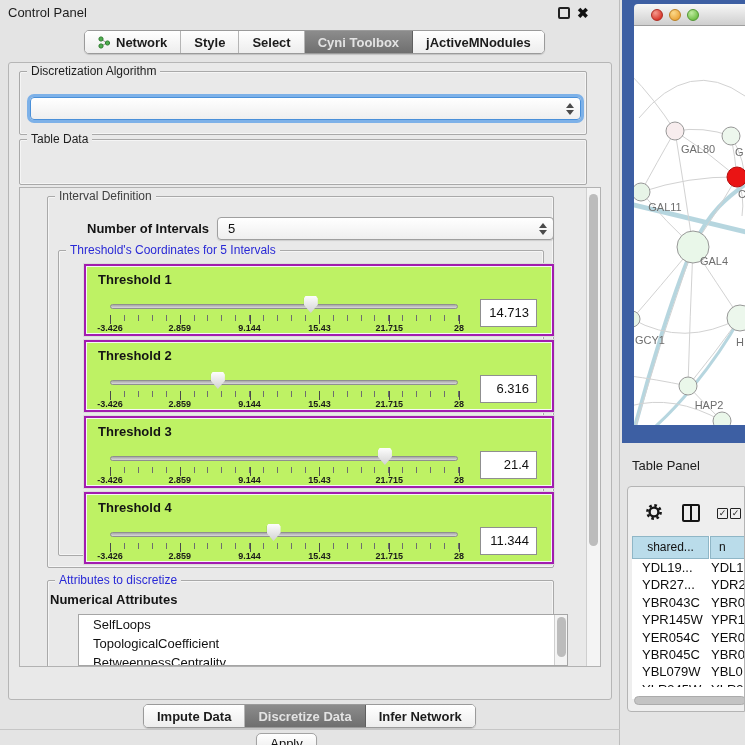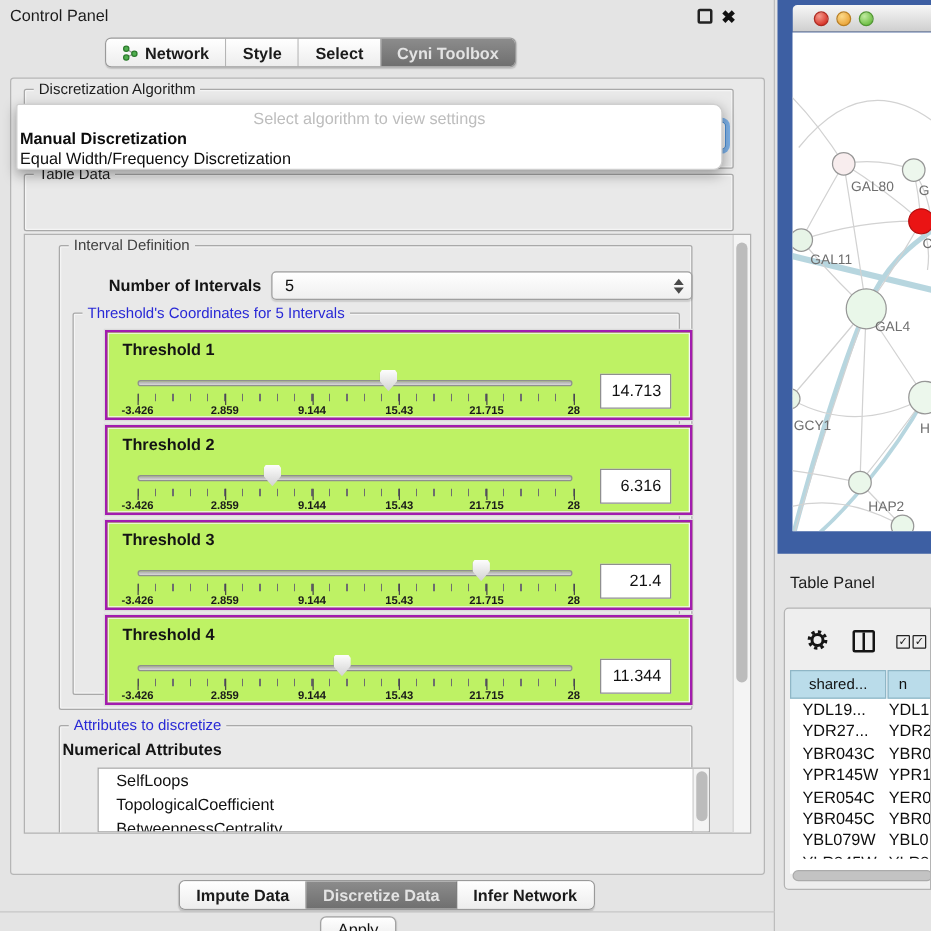--- a/index.html
+++ b/index.html
@@ -163,39 +163,37 @@
     </div>
     <div class="segment">
         <span>Style</span>
       </div>
     <div class="segment">
         <span>Select</span>
       </div>
     <div class="segment sel">
         <span>Cyni Toolbox</span>
       </div>
+    <div class="segment">
+        <span>jActiveMNodules</span>
+      </div>
   </div>
 
   <div id="cp-content">
 
     <div class="groupbox" style="left:10px; top:8px; width:568px; height:64px;">
       <span class="legend">Discretization Algorithm</span>
       <div class="combo focus" style="left:10px; top:25px; width:551px;">
         <span class="stepper">
             <i class="up"></i>
             <i class="down"></i>
           </span>
       </div>
     </div>
 
-    <div id="algo-popup">
-      <div id="algo-hint">Select algorithm to view settings</div>
-      <div id="algo-opt0" class="algo-opt">Manual Discretization</div>
-      <div id="algo-opt1" class="algo-opt">Equal Width/Frequency Discretization</div>
-    </div>
 
     <div class="groupbox" style="left:10px; top:76px; width:568px; height:46px;">
       <span class="legend">Table Data</span>
     </div>
 
     <div id="scrollpane">
 
       <div class="groupbox" style="left:27px; top:8px; width:507px; height:372px;">
         <span class="legend green">Interval Definition</span>
       </div>

